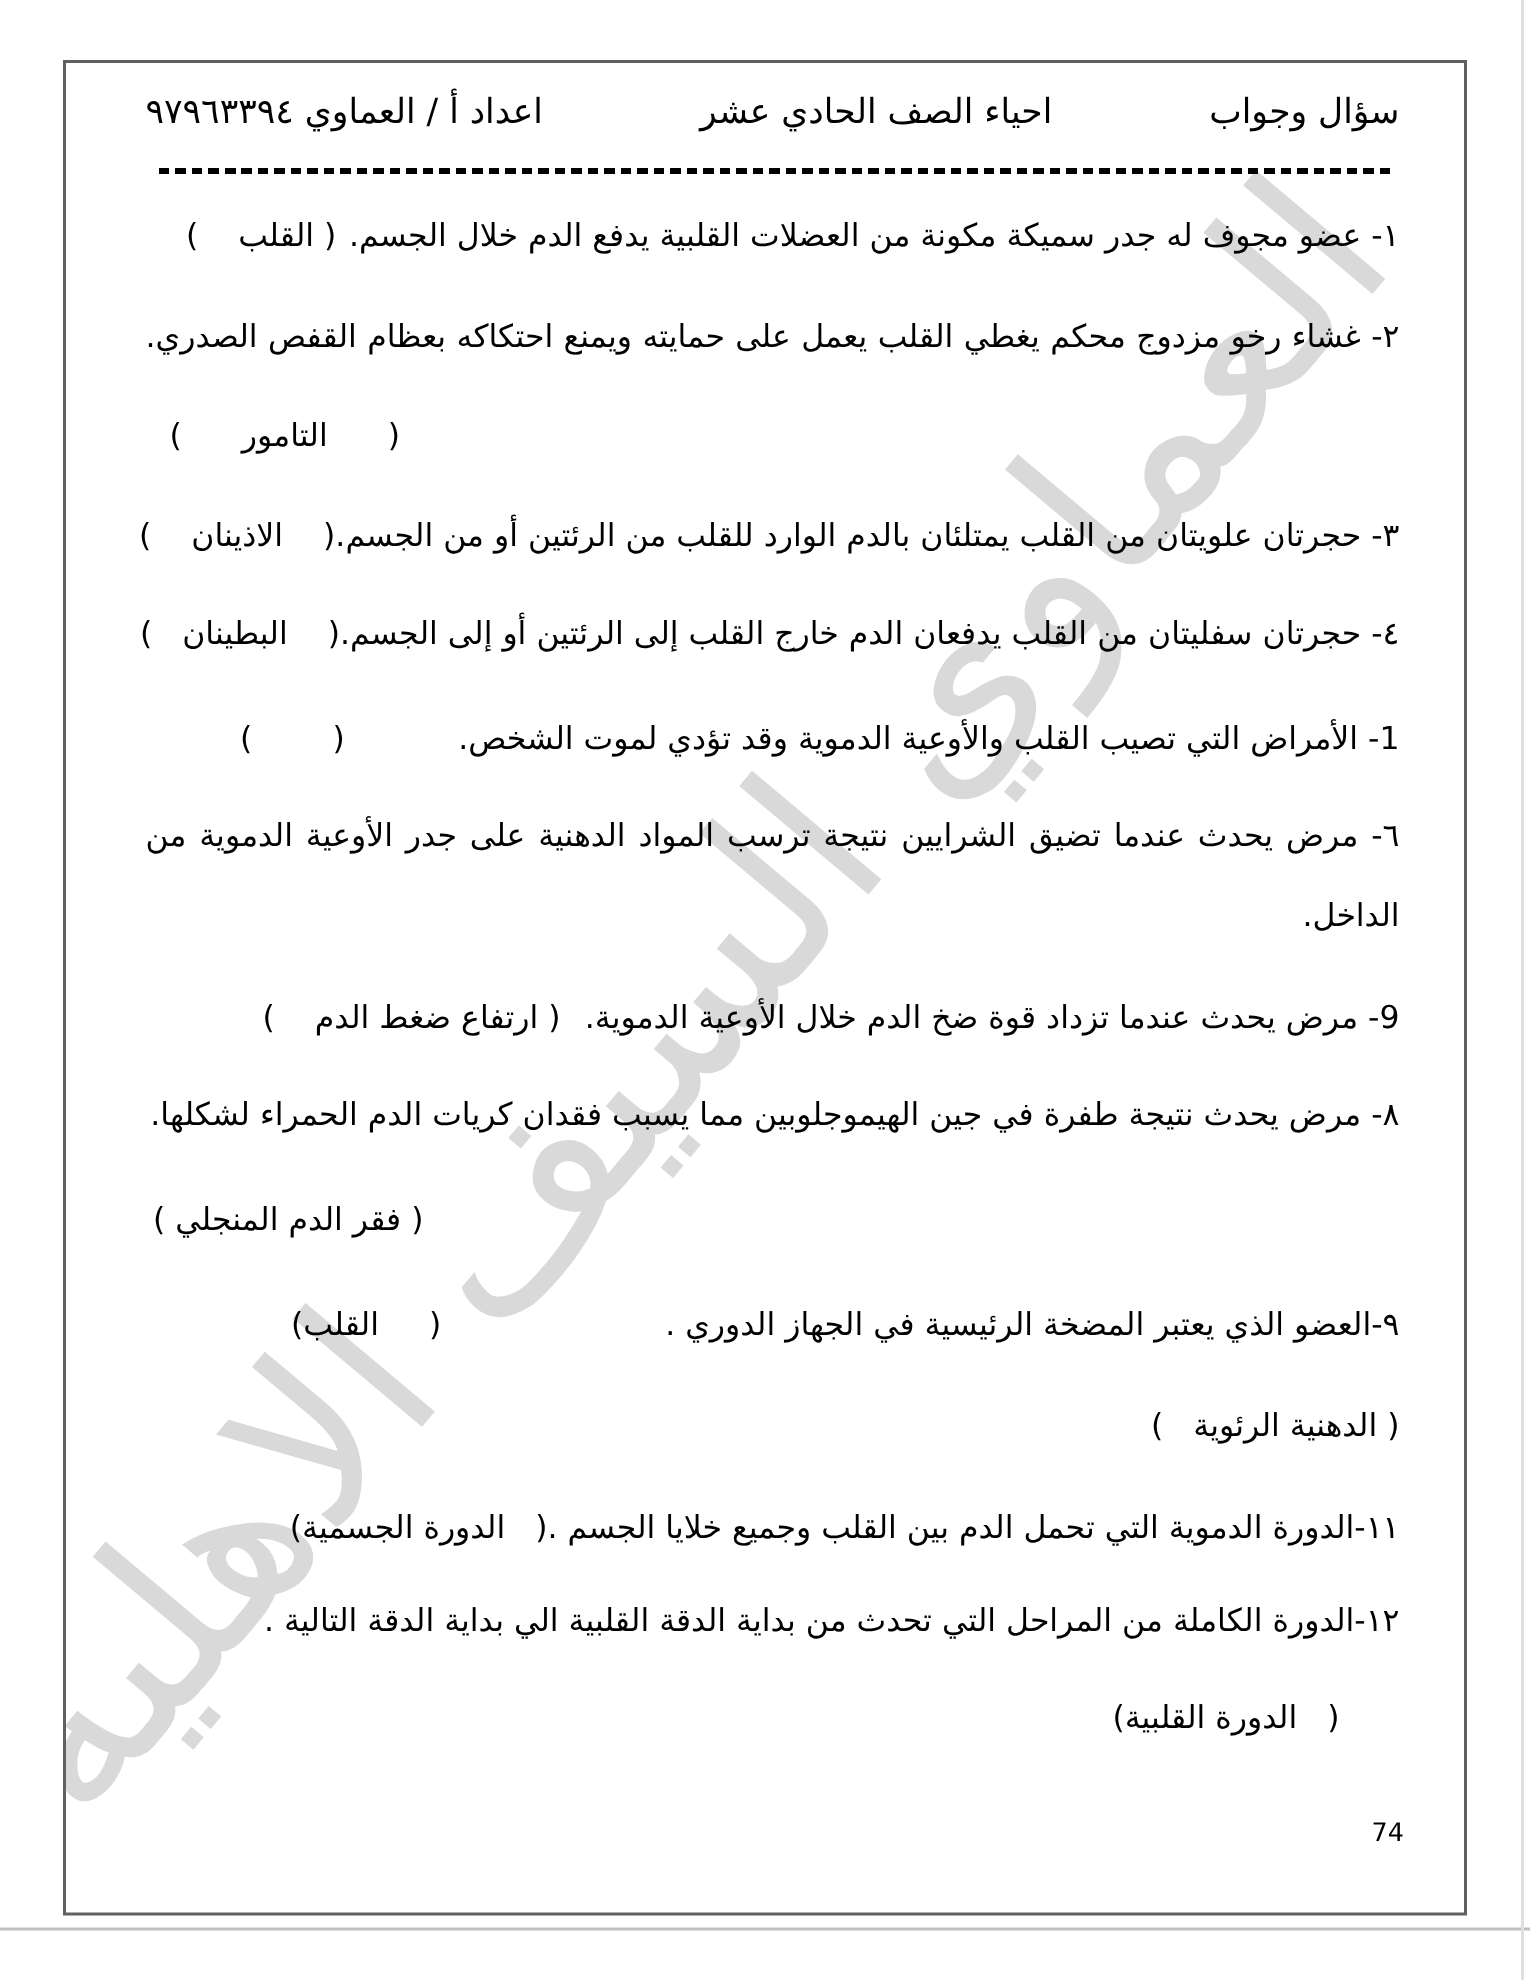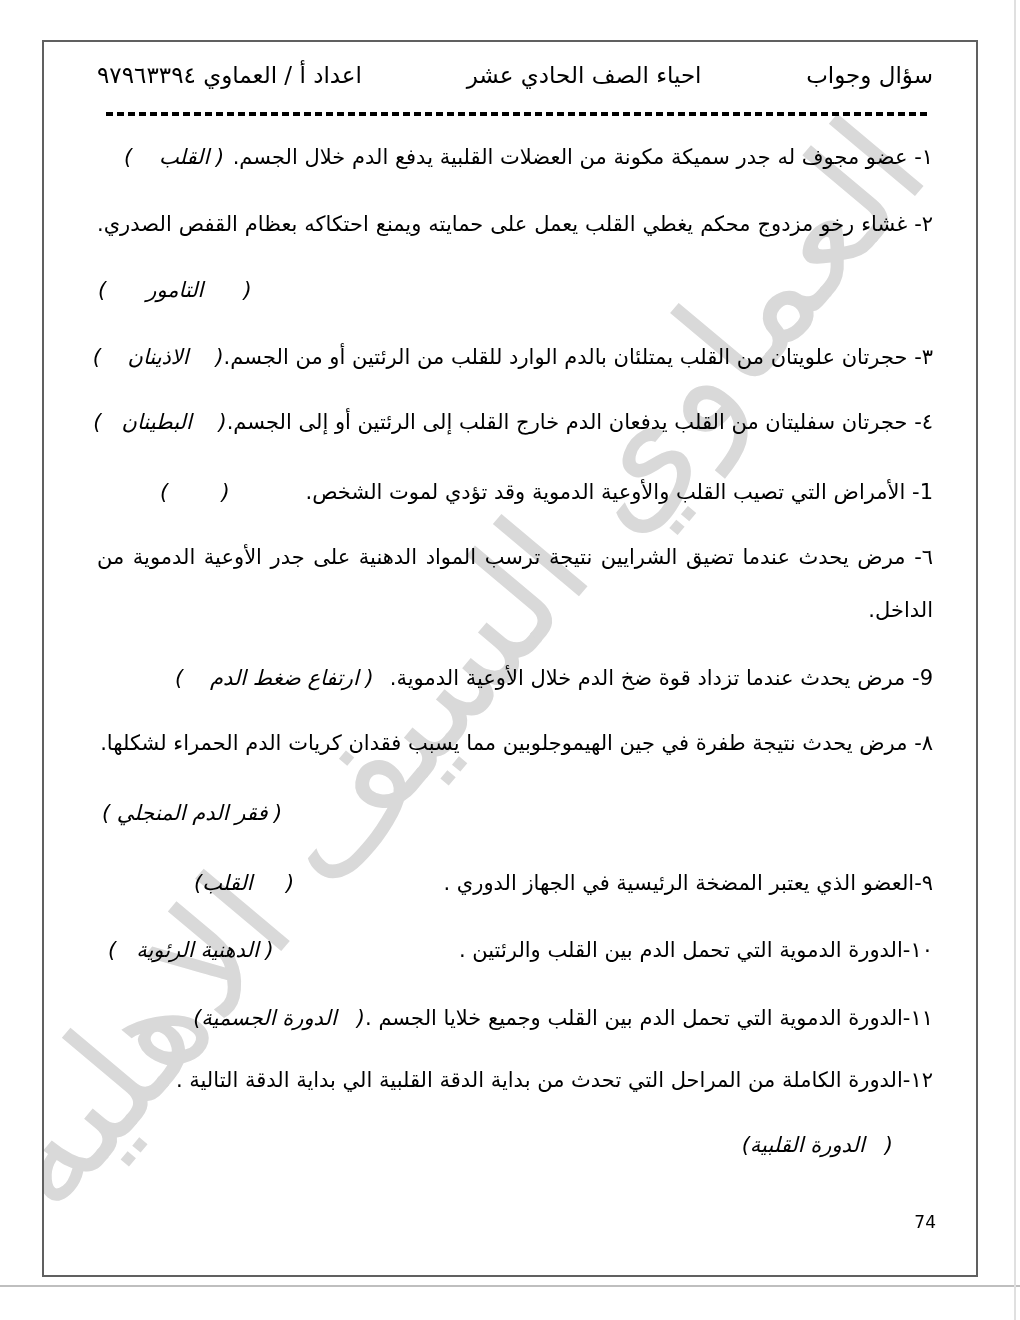--- a/index.html
+++ b/index.html
@@ -34,21 +34,21 @@
     font-size:21px;line-height:34px;
     z-index:2;direction:rtl;
   }
   .row.flex{display:flex;justify-content:space-between;align-items:flex-start;}
   .row.flex-left{display:flex;justify-content:flex-end;align-items:flex-start;}
   .row.flex-right{display:flex;justify-content:flex-start;align-items:flex-start;}
   .row.jrow{text-align:justify;text-align-last:justify;}
   .row.brow{text-align:right;}
   .q{white-space:nowrap;}
   .q.wrapok{white-space:normal;}
-  .a{white-space:pre;flex-shrink:0;font-style:italic;}
+  .a{white-space:pre;flex-shrink:0;}
   .hdr{top:16px;display:flex;justify-content:space-between;align-items:baseline;font-size:23px;}
   .hdr span{white-space:nowrap;}
   .dash{
     position:absolute;top:70px;left:62px;right:49px;height:4px;z-index:2;
     background:repeating-linear-gradient(90deg,#000 0 7px,transparent 7px 11px);
   }
   .pagenum{
     position:absolute;top:1170px;right:40px;z-index:2;
     font-size:17px;direction:ltr;
   }
@@ -76,21 +76,21 @@
 
   <div class="dash"></div>
 
   <div id="questions">
       <div class="row flex" style="top: 98px;">
         <span class="q">١- عضو مجوف له جدر سميكة مكونة من العضلات القلبية يدفع الدم خلال الجسم.</span>
         <span class="a" style="margin-left: 27px;">( القلب    )</span>
       </div>
       <div class="row jrow" style="top: 165px;"><span class="q wrapok">٢- غشاء رخو مزدوج محكم يغطي القلب يعمل على حمايته ويمنع احتكاكه بعظام القفص الصدري.</span></div>
       <div class="row flex-left" style="top: 231px;">
-        <span class="a" style="margin-left: 1px;">(      التامور      )</span>
+        <span class="a" style="margin-left: 16px;">(      التامور      )</span>
       </div>
       <div class="row flex" style="top: 298px;">
         <span class="q">٣- حجرتان علويتان من القلب يمتلئان بالدم الوارد للقلب من الرئتين أو من الجسم.</span>
         <span class="a" style="margin-left: 2px;">(    الاذينان    )</span>
       </div>
       <div class="row flex" style="top: 363px;">
         <span class="q">٤- حجرتان سفليتان من القلب يدفعان الدم خارج القلب إلى الرئتين أو إلى الجسم.</span>
         <span class="a" style="margin-left: 26px;">(    البطينان   )</span>
       </div>
       <div class="row flex" style="top: 433px;">
@@ -107,21 +107,20 @@
       </div>
       <div class="row brow" style="top: 684px;"><span class="q wrapok">٨- مرض يحدث نتيجة طفرة في جين الهيموجلوبين مما يسبب فقدان كريات الدم الحمراء لشكلها.</span></div>
       <div class="row flex-left" style="top: 754px;">
         <span class="a" style="margin-left: 5px;">( فقر الدم المنجلي )</span>
       </div>
       <div class="row flex" style="top: 824px;">
         <span class="q">٩-العضو الذي يعتبر المضخة الرئيسية في الجهاز الدوري .</span>
         <span class="a" style="margin-left: 97px;">(     القلب)</span>
       </div>
       <div class="row flex" style="top: 891px;">
-        <span class="q">١٠-الدورة الدموية التي تحمل الدم بين القلب والرئتين .</span>
         <span class="a" style="margin-left: 11px;">( الدهنية الرئوية   )</span>
       </div>
       <div class="row flex" style="top: 959px;">
         <span class="q">١١-الدورة الدموية التي تحمل الدم بين القلب وجميع خلايا الجسم .</span>
         <span class="a" style="margin-left: 158px; text-align: center;">(   الدورة الجسمية)</span>
       </div>
       <div class="row brow" style="top: 1021px;"><span class="q wrapok">١٢-الدورة الكاملة من المراحل التي تحدث من بداية الدقة القلبية الي بداية الدقة التالية .</span></div>
       <div class="row flex-right" style="top: 1086px;">
         <span class="a" style="margin-right: 40px;">(   الدورة القلبية)</span>
       </div>

